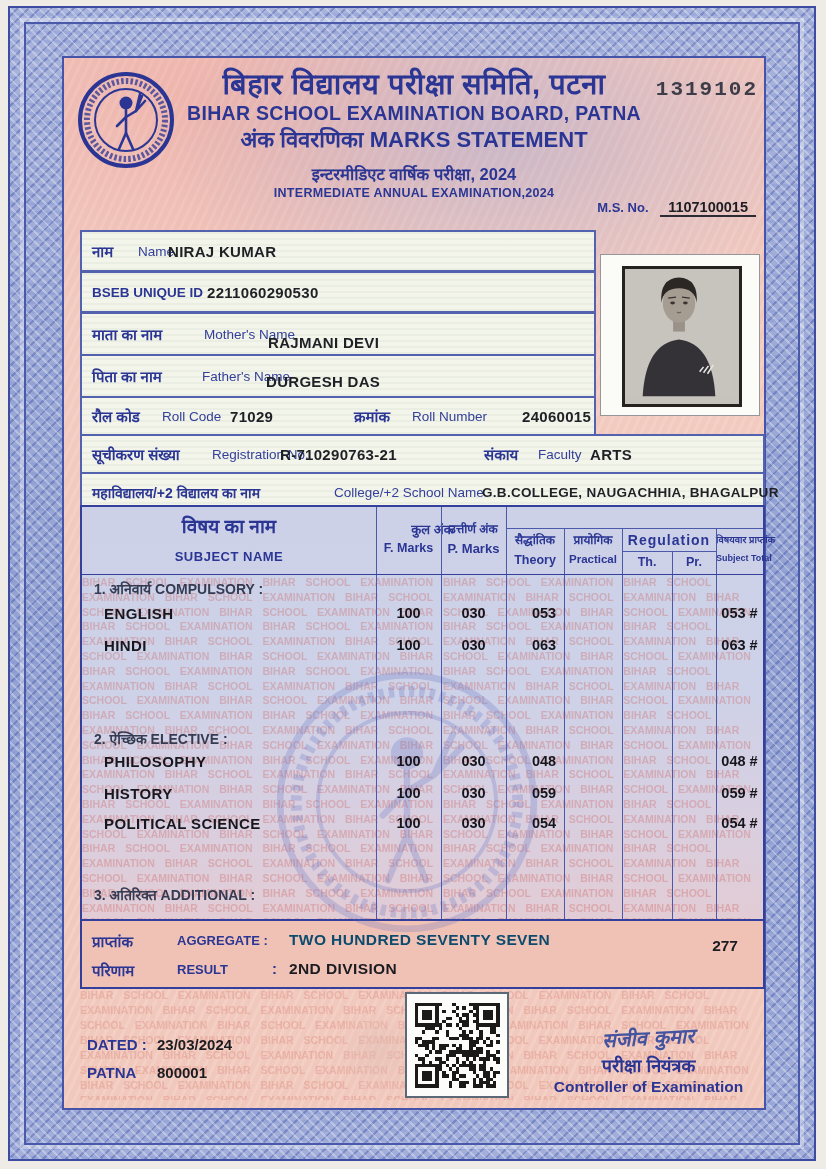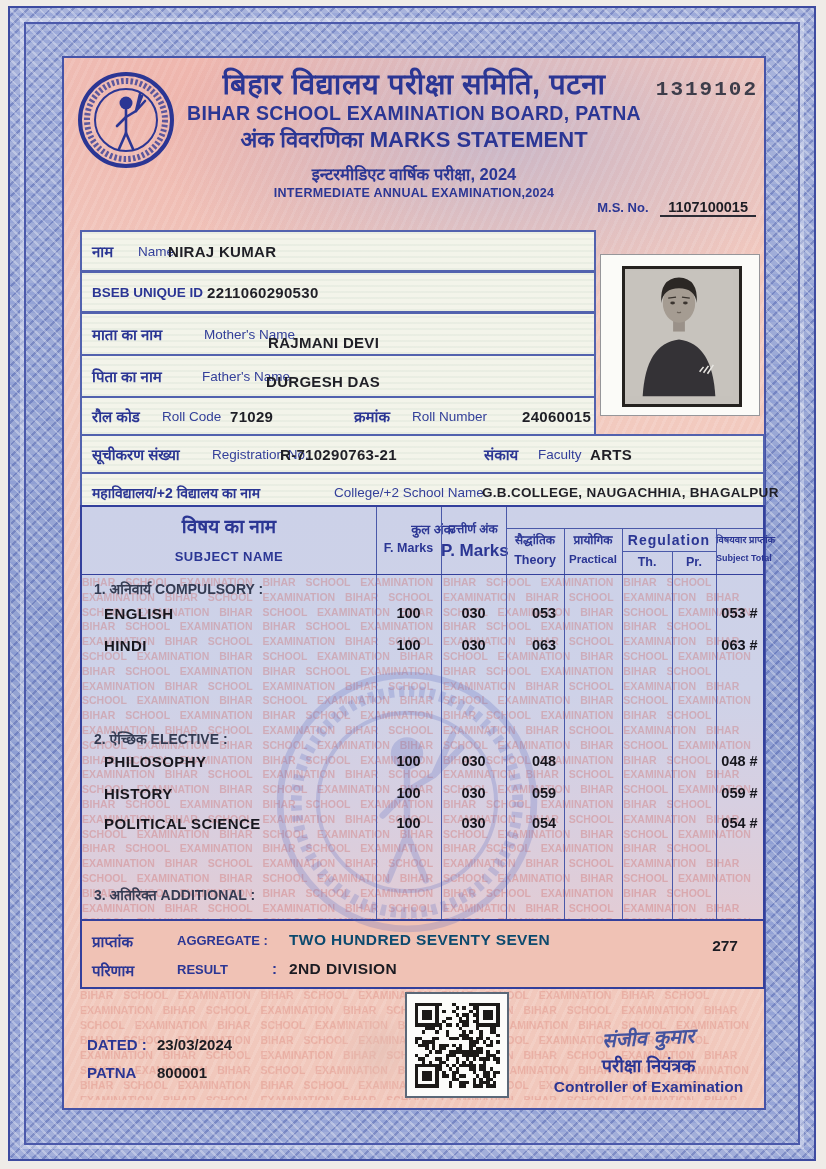--- a/index.html
+++ b/index.html
@@ -181,21 +181,21 @@
       </div>
     </div>
 
     <div class="mtable">
       <div class="thead">
         <div class="hc" style="left:0;width:294px;top:6px;font-size:19px;">विषय का नाम</div>
         <div class="hc" style="left:0;width:294px;top:42px;font-size:13px;letter-spacing:.5px;">SUBJECT NAME</div>
         <div class="hc" style="left:294px;width:65px;top:13px;font-size:13px;padding-left:24px;">कुल अंक</div>
         <div class="hc" style="left:294px;width:65px;top:34px;font-size:12.5px;">F. Marks</div>
         <div class="hc" style="left:359px;width:65px;top:13px;font-size:12px;">उत्तीर्ण अंक</div>
-        <div class="hc" style="left:359px;width:65px;top:34px;font-size:17px;">P. Marks</div>
+        <div class="hc" style="left:359px;width:65px;top:34px;font-size:13px;">P. Marks</div>
         <div class="hc" style="left:424px;width:58px;top:24px;font-size:12px;">सैद्धांतिक</div>
         <div class="hc" style="left:424px;width:58px;top:46px;font-size:12.5px;">Theory</div>
         <div class="hc" style="left:482px;width:58px;top:24px;font-size:12px;">प्रायोगिक</div>
         <div class="hc" style="left:482px;width:58px;top:46px;font-size:11.5px;">Practical</div>
         <div class="hc" style="left:540px;width:94px;top:25px;font-size:14px;letter-spacing:1px;">Regulation</div>
         <div class="hc" style="left:540px;width:50px;top:48px;font-size:12.5px;">Th.</div>
         <div class="hc" style="left:590px;width:44px;top:48px;font-size:12.5px;">Pr.</div>
         <div class="hc" style="left:634px;width:47px;top:26px;font-size:9.5px;">विषयवार प्राप्तांक</div>
         <div class="hc" style="left:634px;width:47px;top:46px;font-size:9px;">Subject Total</div>
         <div class="vl" style="left:294px;top:0;height:67px;"></div>

